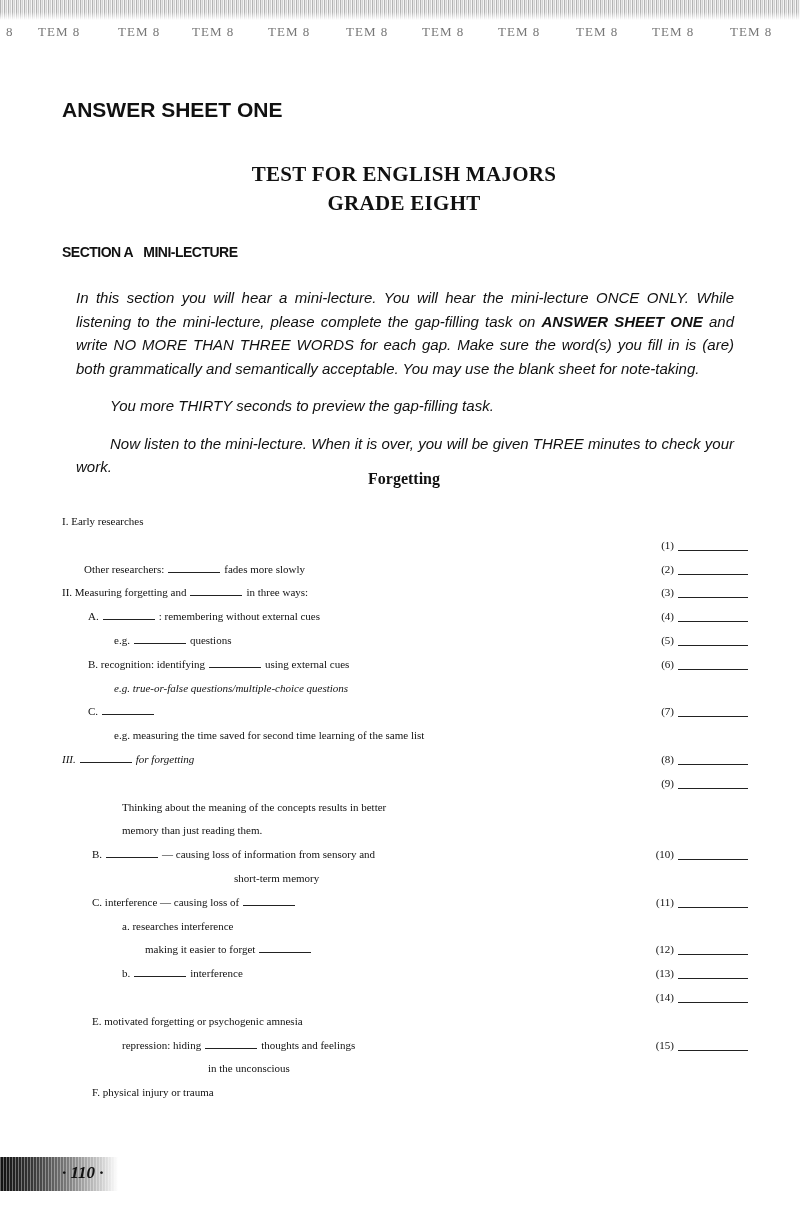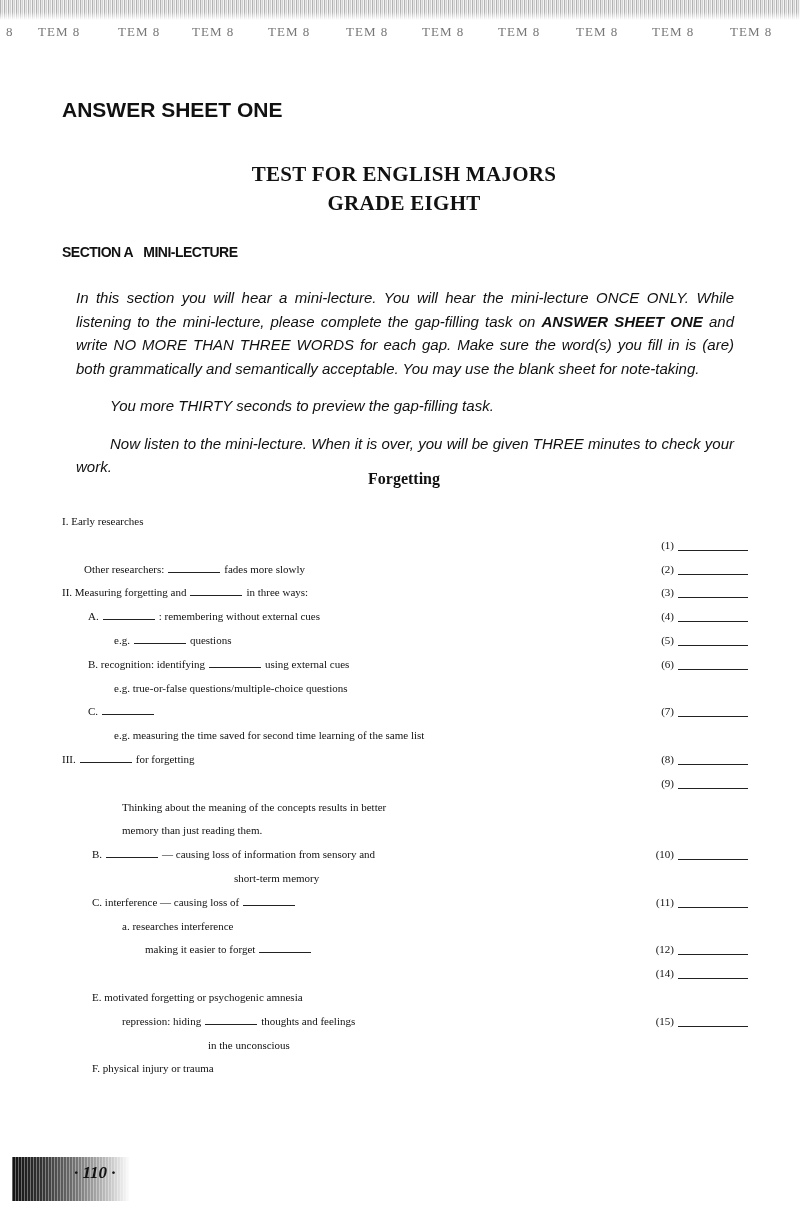--- a/index.html
+++ b/index.html
@@ -18,22 +18,22 @@
   .instructions p { margin:14px; }
   .instructions p.indent { text-indent:34px; }
   .instructions b { font-weight:bold; }
   .lecture-title { position:absolute; left:0; top:470px; width:808px; text-align:center; font-weight:bold; font-size:16px; }
   .outline { position:absolute; left:62px; top:510px; width:690px; font-size:11px; }
   .row { position:relative; height:23.8px; line-height:23.8px; white-space:nowrap; }
   .row .txt { position:absolute; top:0; }
   .blank { display:inline-block; width:52px; border-bottom:1px solid #222; height:14px; vertical-align:baseline; margin:0 4px; }
   .num { position:absolute; left:572px; top:0; width:40px; text-align:right; }
   .ans { position:absolute; left:616px; top:16px; width:70px; border-bottom:1px solid #222; }
-  .page-num { position:absolute; left:0; top:1157px; width:118px; height:44px;
-    background: linear-gradient(90deg, #111 0%, #333 25%, #777 55%, #ccc 85%, #fff 100%); margin-left: 12px; }
+  .page-num { position:absolute; left:0; top:1157px; width:118px; height:34px;
+    background: linear-gradient(90deg, #111 0%, #333 25%, #777 55%, #ccc 85%, #fff 100%); }
   .page-num::before { content:""; position:absolute; inset:0; background: repeating-linear-gradient(90deg, rgba(255,255,255,.35) 0 1px, transparent 1px 3px); }
   .page-num span { position:absolute; left:62px; top:6px; font-family:"Liberation Serif", serif; font-style:italic; font-weight:bold; font-size:17px; color:#111; }
 </style>
 </head>
 <body>
 
 <div class="top-band"></div>
 <div class="tem-row" id="tem-row">
     <span style="position: absolute; left: 6px;">8</span>
     <span style="position: absolute; left: 38px;">TEM 8</span>
@@ -94,32 +94,32 @@
       <span class="txt" style="left: 52px;"><span>e.g.</span><span class="blank"></span><span>questions</span></span>
       <span class="num">(5)</span>
       <span class="ans"></span>
     </div>
     <div class="row">
       <span class="txt" style="left: 26px;"><span>B.  recognition: identifying</span><span class="blank"></span><span>using external cues</span></span>
       <span class="num">(6)</span>
       <span class="ans"></span>
     </div>
     <div class="row">
-      <span class="txt" style="left: 52px;"><span>e.g. true-or-false questions/multiple-choice questions</span></span>
+      <span class="txt" style="left: 52px; font-style: italic;"><span>e.g. true-or-false questions/multiple-choice questions</span></span>
     </div>
     <div class="row">
       <span class="txt" style="left: 26px;"><span>C.</span><span class="blank"></span></span>
       <span class="num">(7)</span>
       <span class="ans"></span>
     </div>
     <div class="row">
       <span class="txt" style="left: 52px; text-align: center;"><span>e.g. measuring the time saved for second time learning of the same list</span></span>
     </div>
     <div class="row">
-      <span class="txt" style="left: 0px;"><span>III.</span><span class="blank"></span><span>for forgetting</span></span>
+      <span class="txt" style="left: 0px; font-style: italic;"><span>III.</span><span class="blank"></span><span>for forgetting</span></span>
       <span class="num">(8)</span>
       <span class="ans"></span>
     </div>
     <div class="row">
       <span class="num">(9)</span>
       <span class="ans"></span>
     </div>
     <div class="row">
       <span class="txt" style="left: 60px;"><span>Thinking about the meaning of the concepts results in better</span></span>
     </div>
@@ -141,20 +141,25 @@
     </div>
     <div class="row">
       <span class="txt" style="left: 60px;"><span>a.  researches interference</span></span>
     </div>
     <div class="row">
       <span class="txt" style="left: 83px;"><span>making it easier to forget</span><span class="blank"></span></span>
       <span class="num">(12)</span>
       <span class="ans"></span>
     </div>
     <div class="row">
+      <span class="txt" style="left: 60px;"><span>b.</span><span class="blank"></span><span>interference</span></span>
+      <span class="num">(13)</span>
+      <span class="ans"></span>
+    </div>
+    <div class="row">
       <span class="num">(14)</span>
       <span class="ans"></span>
     </div>
     <div class="row">
       <span class="txt" style="left: 30px;"><span>E.  motivated forgetting or psychogenic amnesia</span></span>
     </div>
     <div class="row">
       <span class="txt" style="left: 60px;"><span>repression: hiding</span><span class="blank"></span><span>thoughts and feelings</span></span>
       <span class="num">(15)</span>
       <span class="ans"></span>

